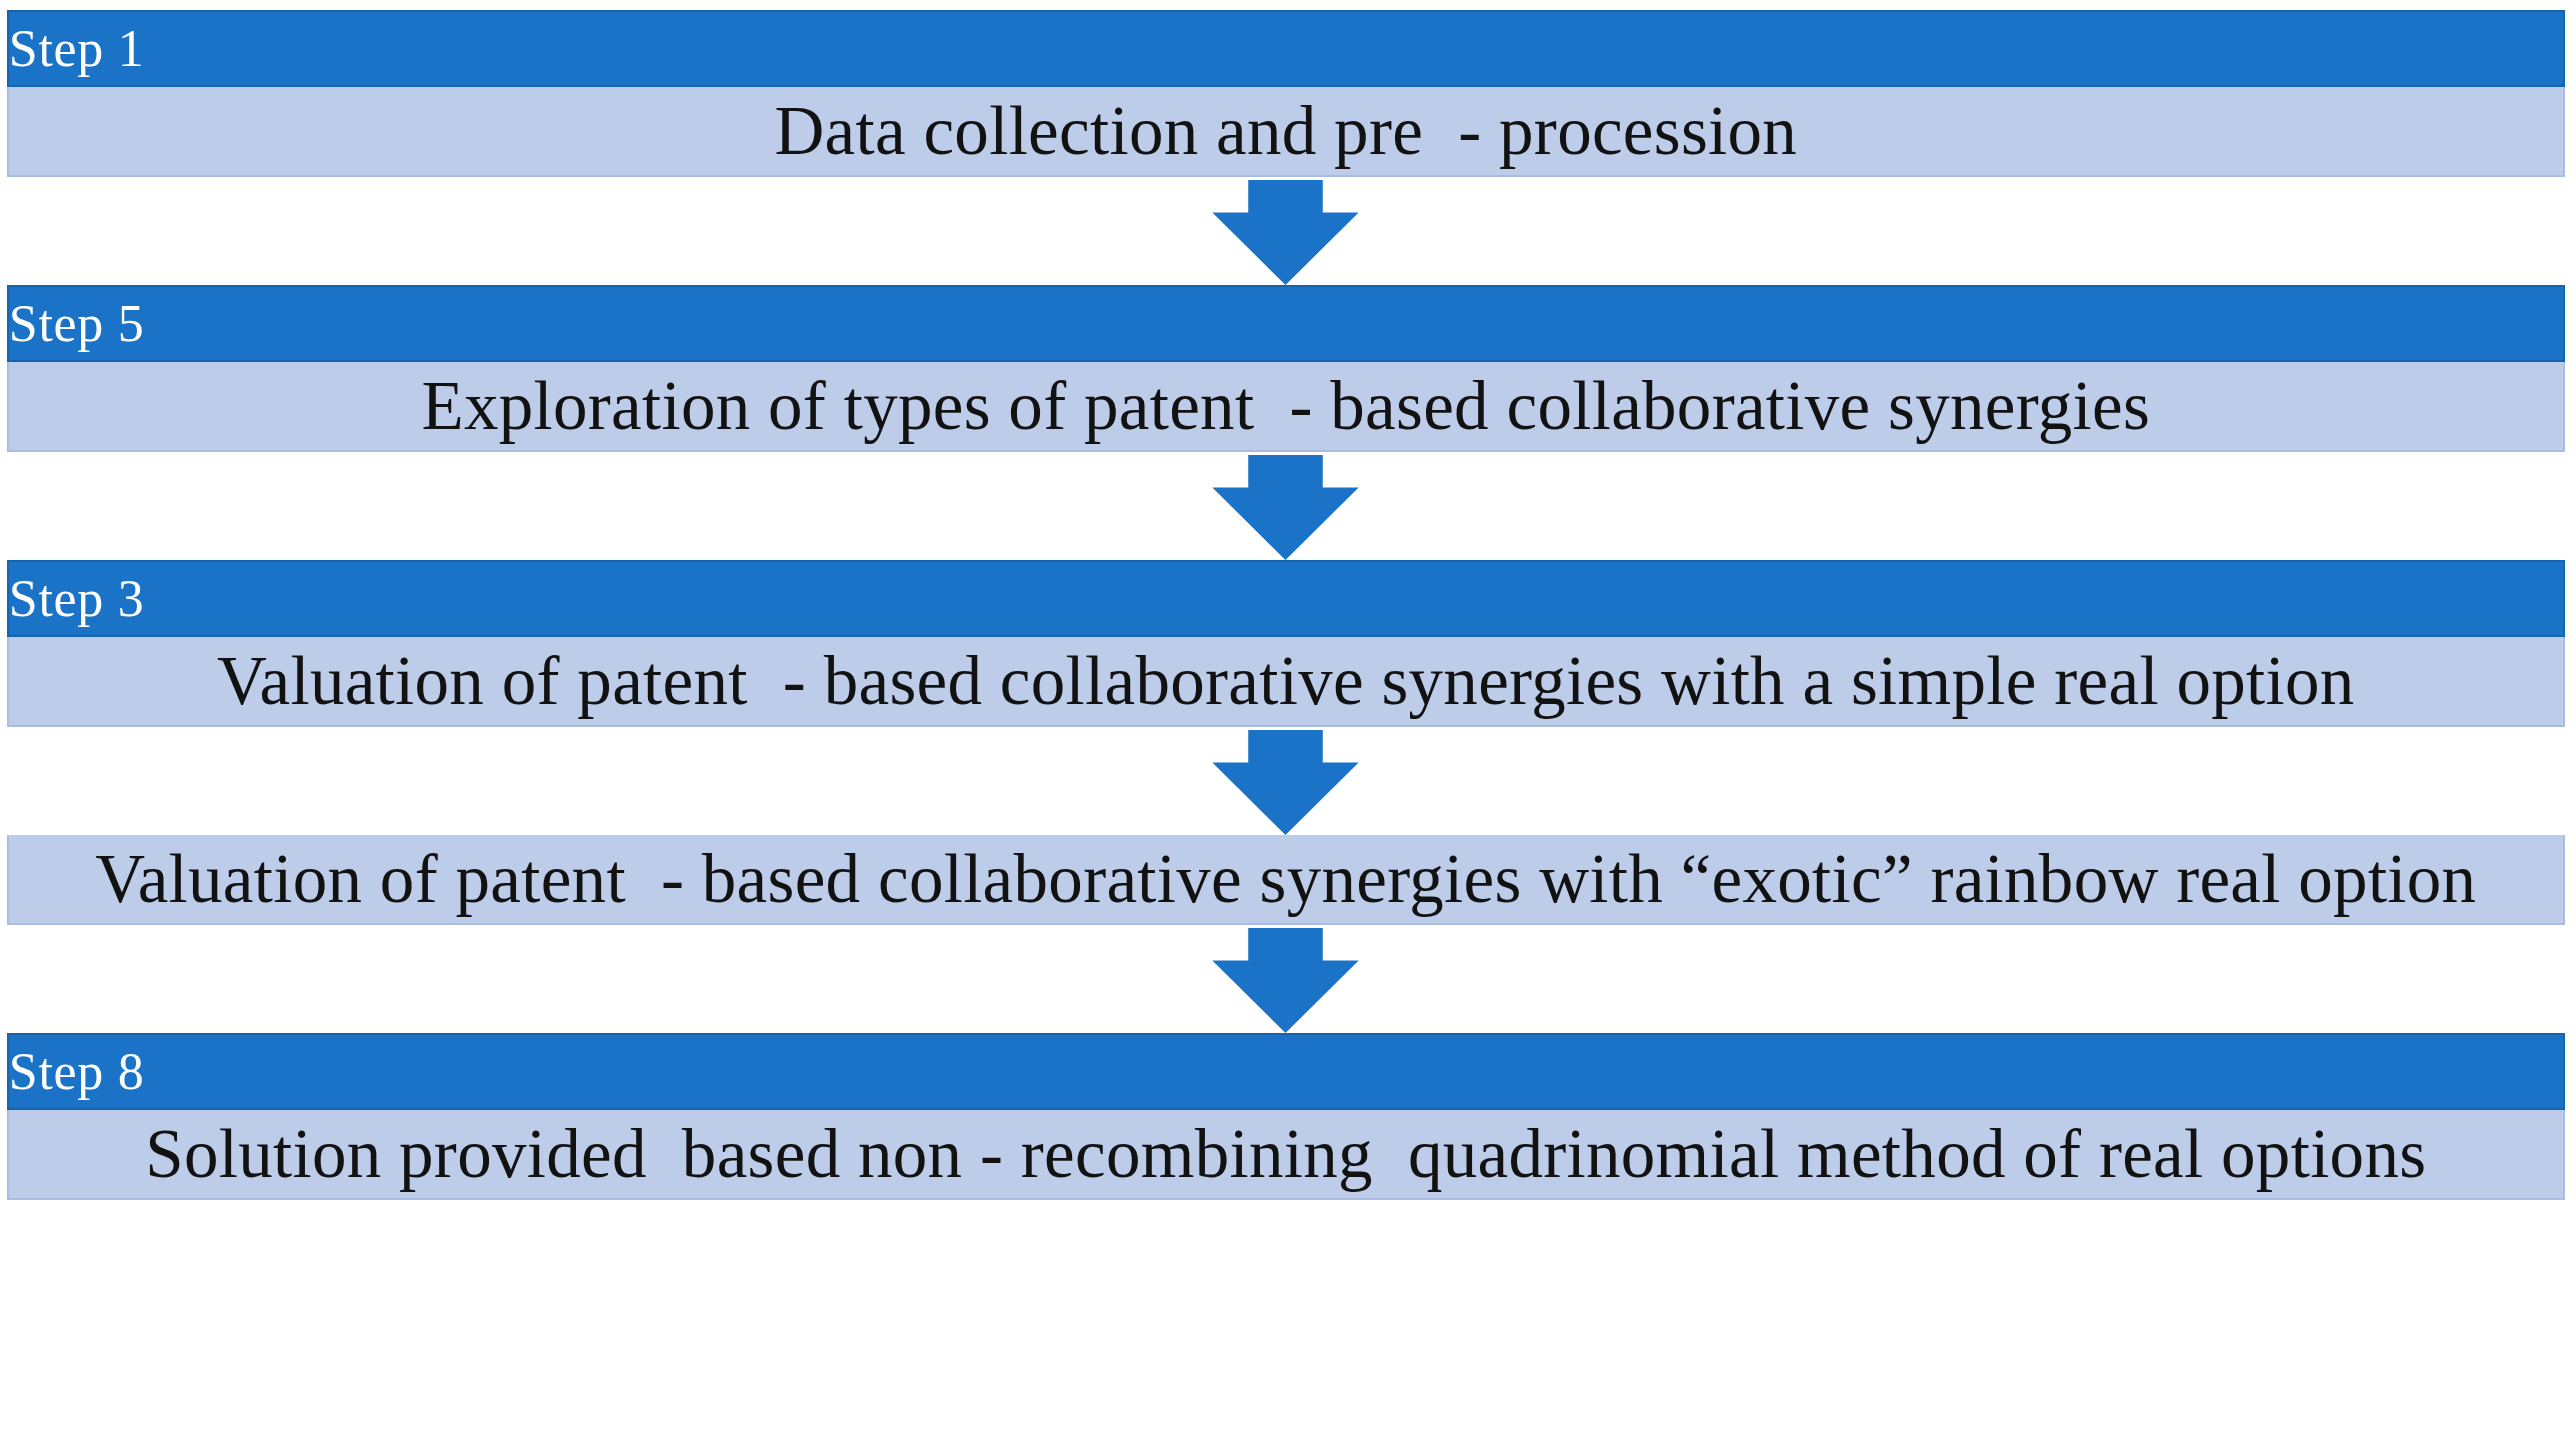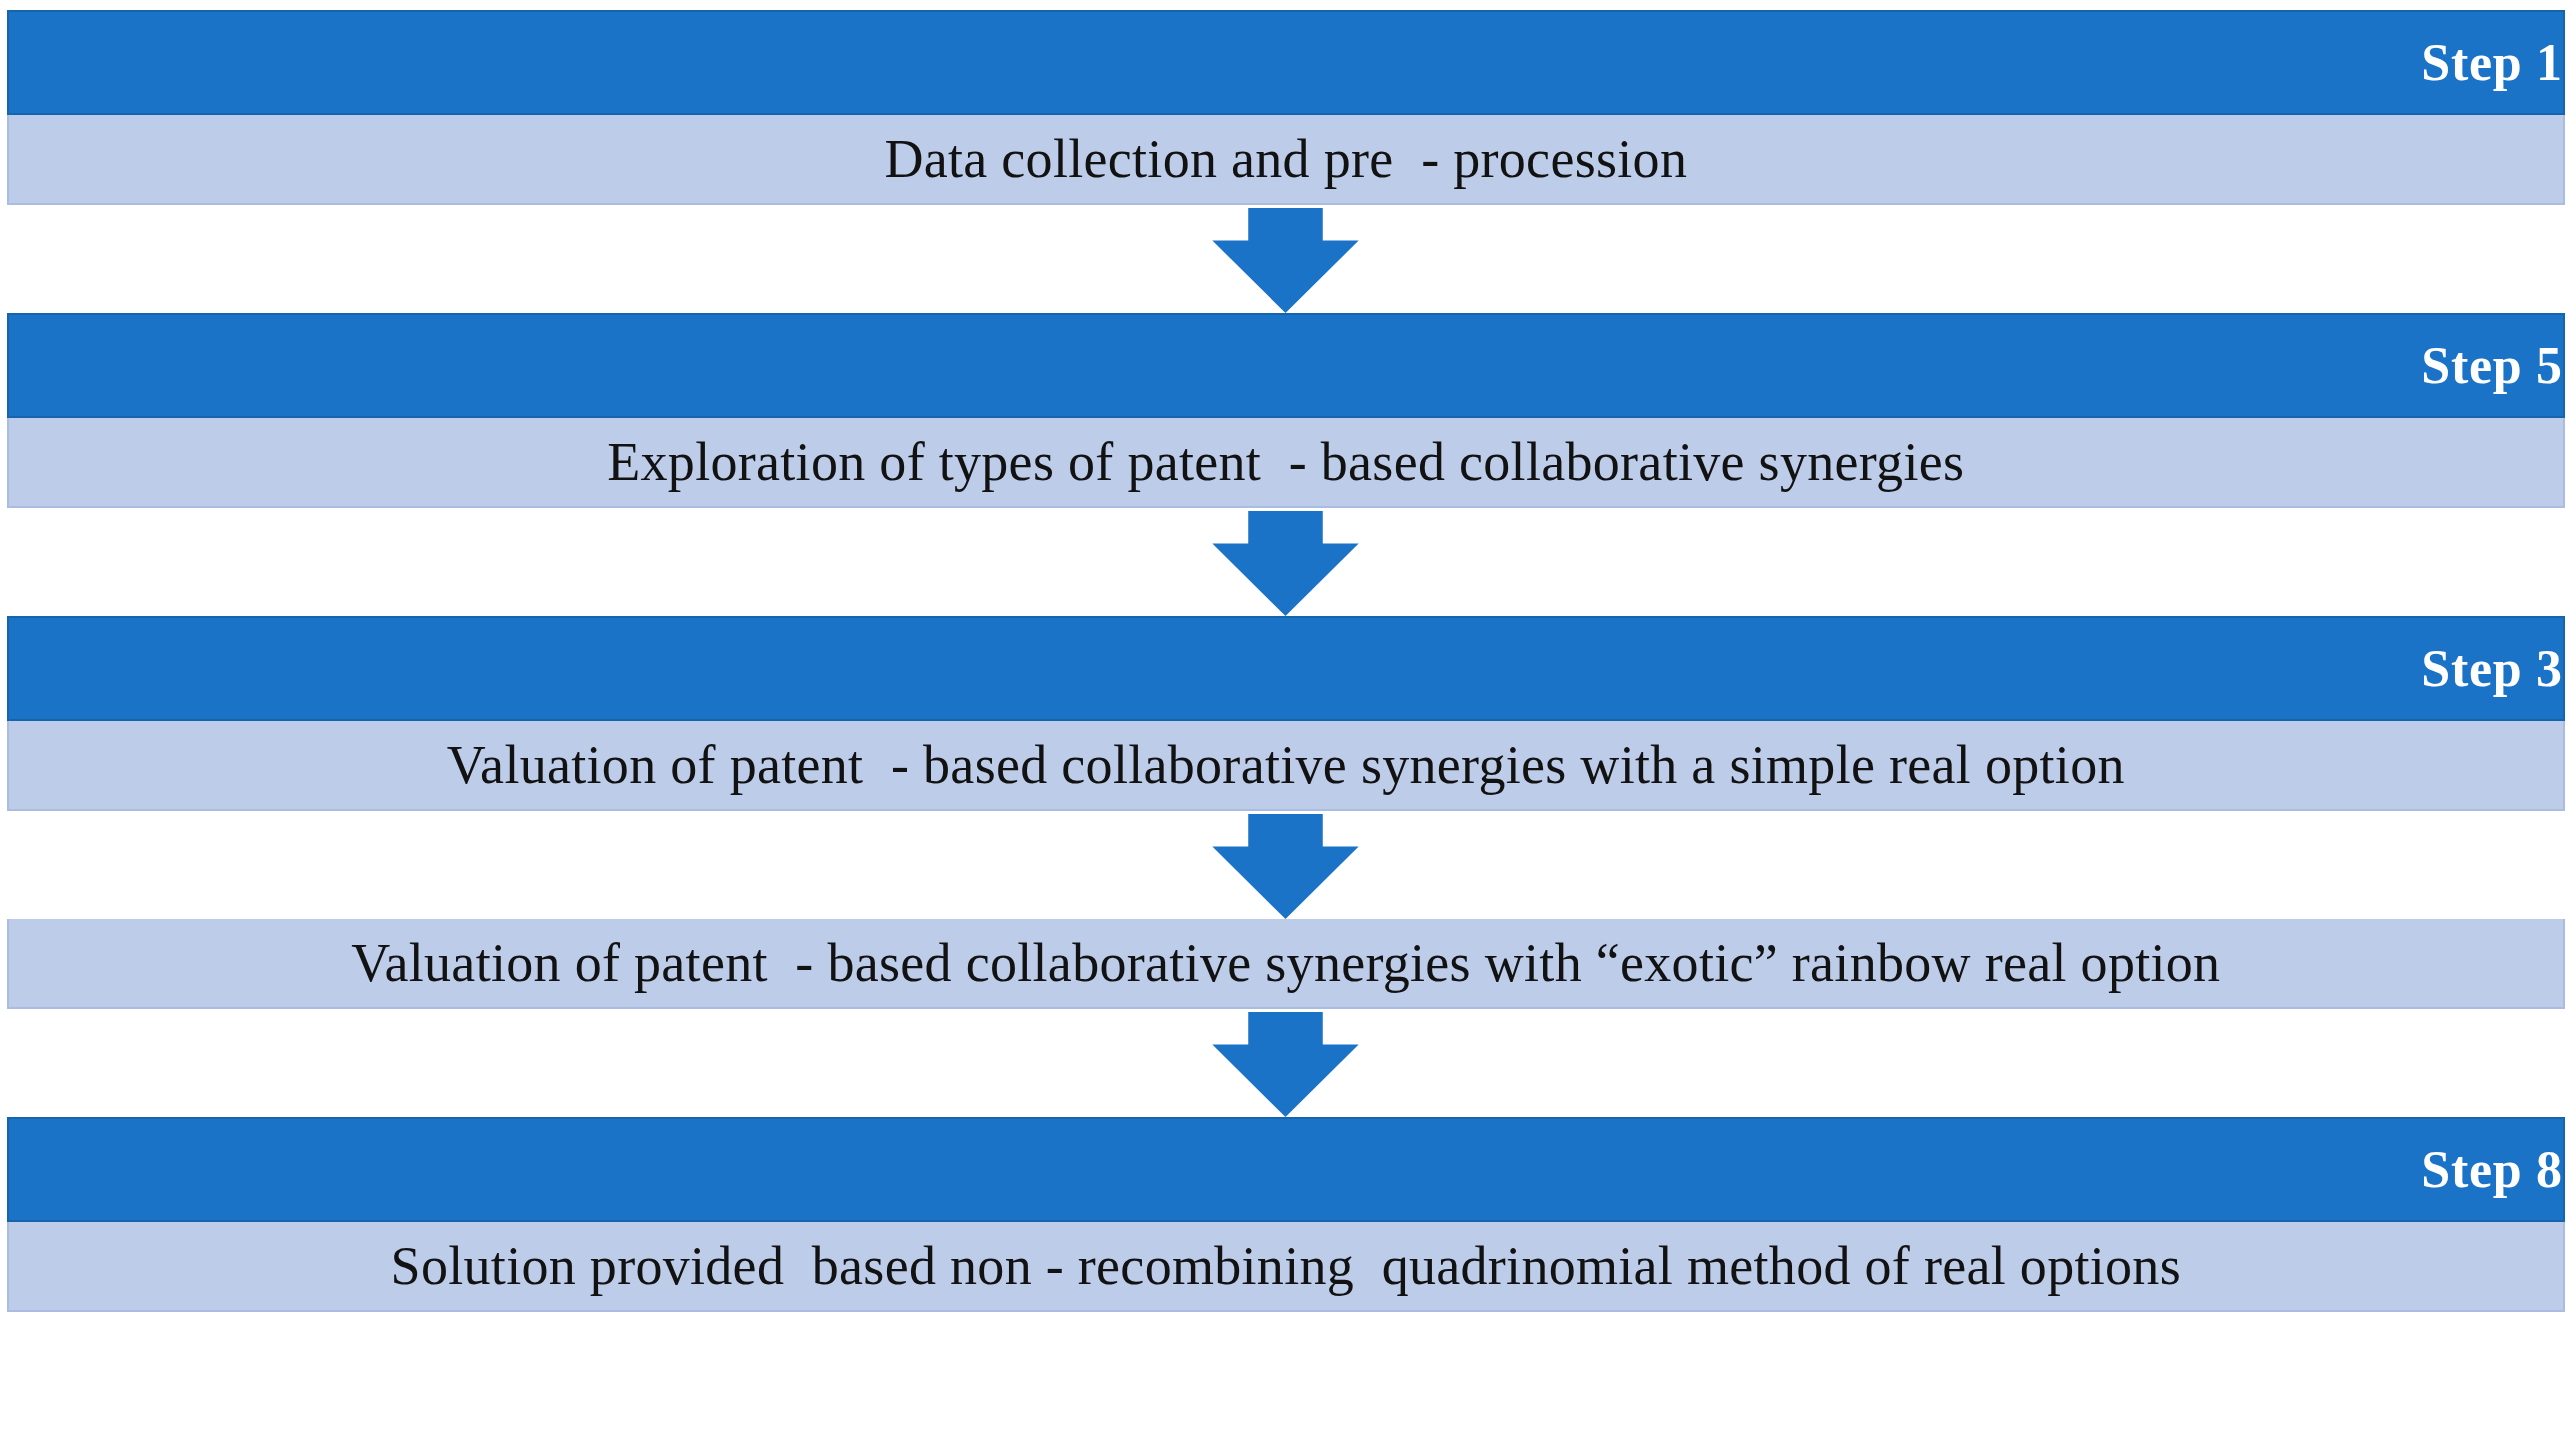--- a/index.html
+++ b/index.html
@@ -25,48 +25,47 @@
     margin:10.2px 0 0 6.8px;
     display:flex;
     flex-direction:column;
   }
   .step{
     display:flex;
     flex-direction:column;
     width:100%;
   }
   .step-header{
-    height:105px;
+    height:77px;
     width:100%;
     background:var(--header-bg);
     border:2px solid var(--header-border);
     display:flex;
     align-items:center;
-    justify-content:flex-end;
-    font-weight:bold;
+    justify-content:flex-start;
   }
   .step-header .label{
     color:var(--header-text);
     font-size:52px;
     white-space:pre;
     letter-spacing:0.7px;
   }
   .step-body{
     height:90px;
     width:100%;
     background:var(--body-bg);
     border:2px solid var(--body-border);
     border-top:none;
     display:flex;
     align-items:center;
     justify-content:center;
   }
   .step-body .desc{
     color:var(--body-text);
-    font-size:54px;
+    font-size:69px;
     white-space:pre;
     letter-spacing:0.3px;
   }
   .connector{
     height:108px;
     width:100%;
     display:flex;
     align-items:flex-end;
     justify-content:center;
   }

